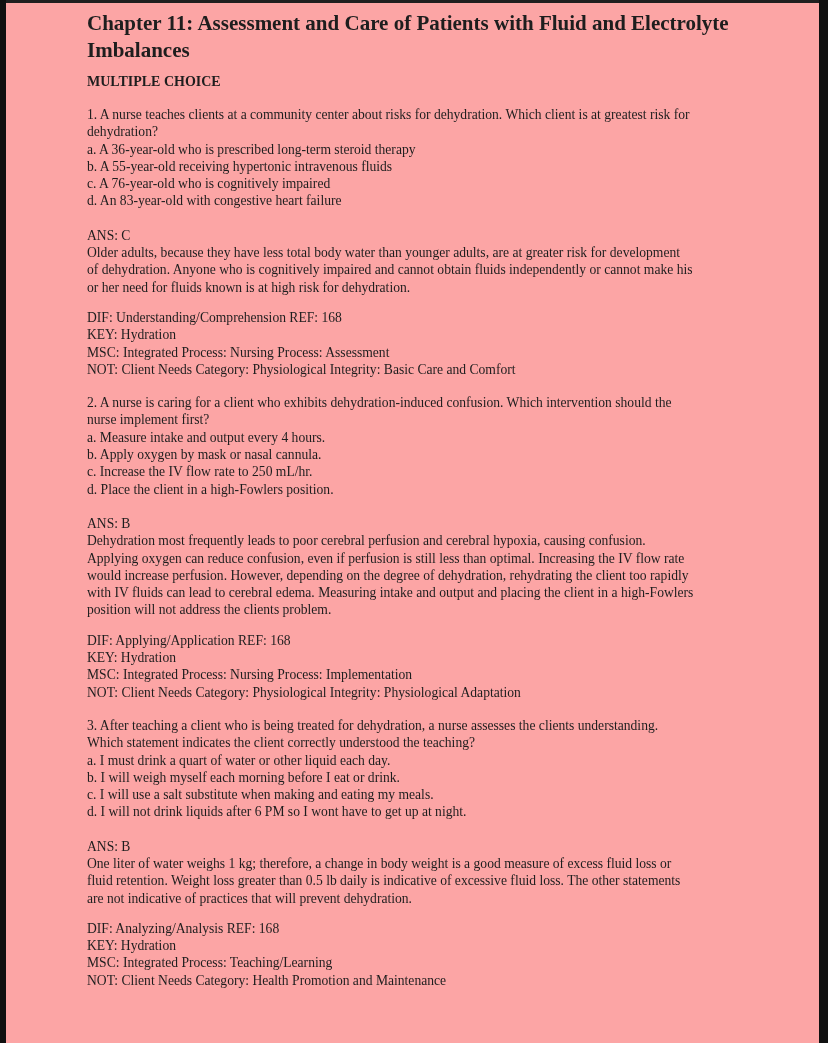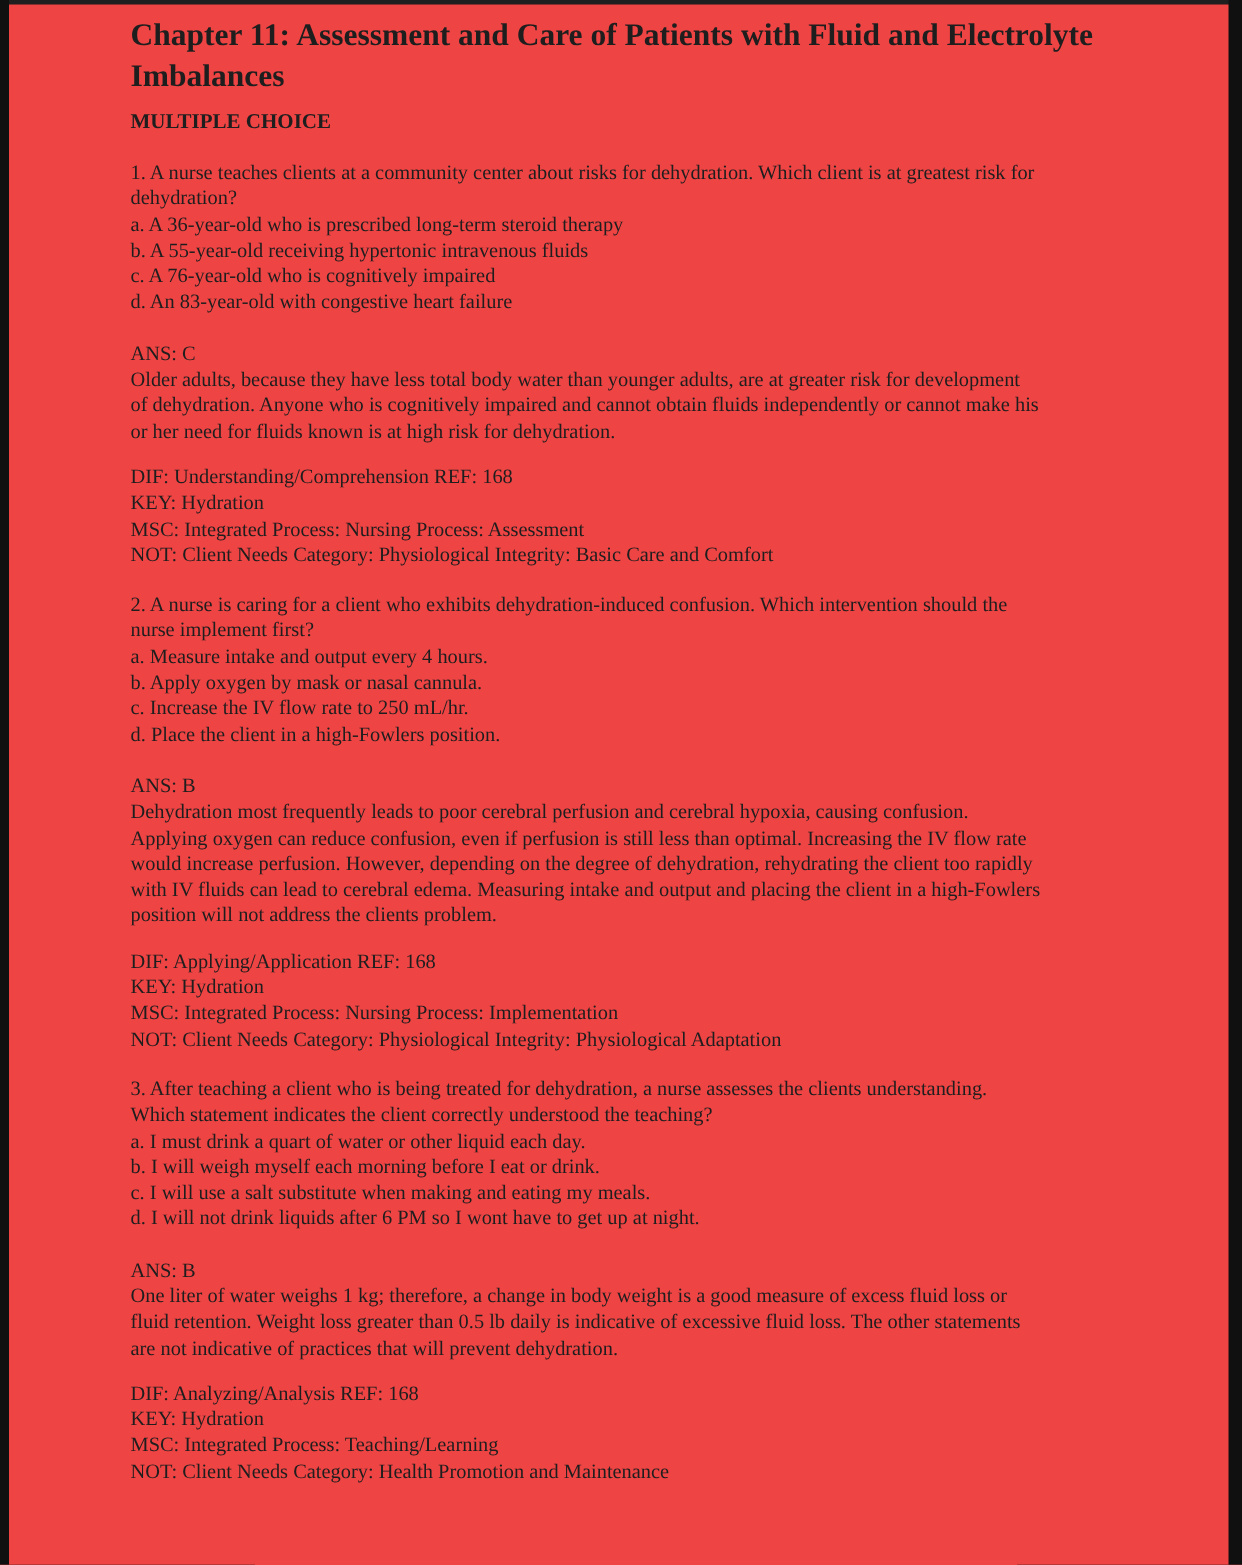--- a/index.html
+++ b/index.html
@@ -20,21 +20,21 @@
   }
   #edge-left   { left: 0; top: 0; width: 6px;  height: 1043px; }
   #edge-right  { right: 0; top: 0; width: 9px; height: 1043px; }
   #edge-top    { left: 0; top: 0; width: 828px; height: 3px; background: #1f1f1f; }
   .page {
     position: absolute;
     left: 6px;
     top: 3px;
     width: 813px;
     height: 1040px;
-    background: #ef4444;
+    background: #fca5a5;
     overflow: hidden;
   }
   .content {
     position: absolute;
     left: 81px;
     top: 7px;
     width: 800px;
     color: #1e1e1e;
   }
   .doc-title {

